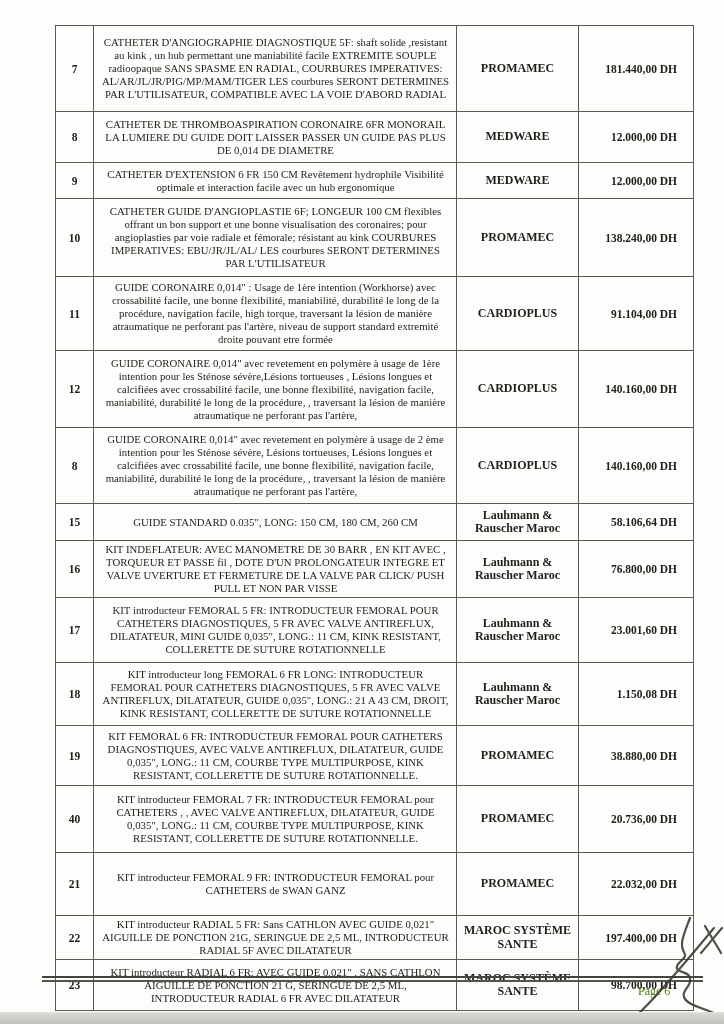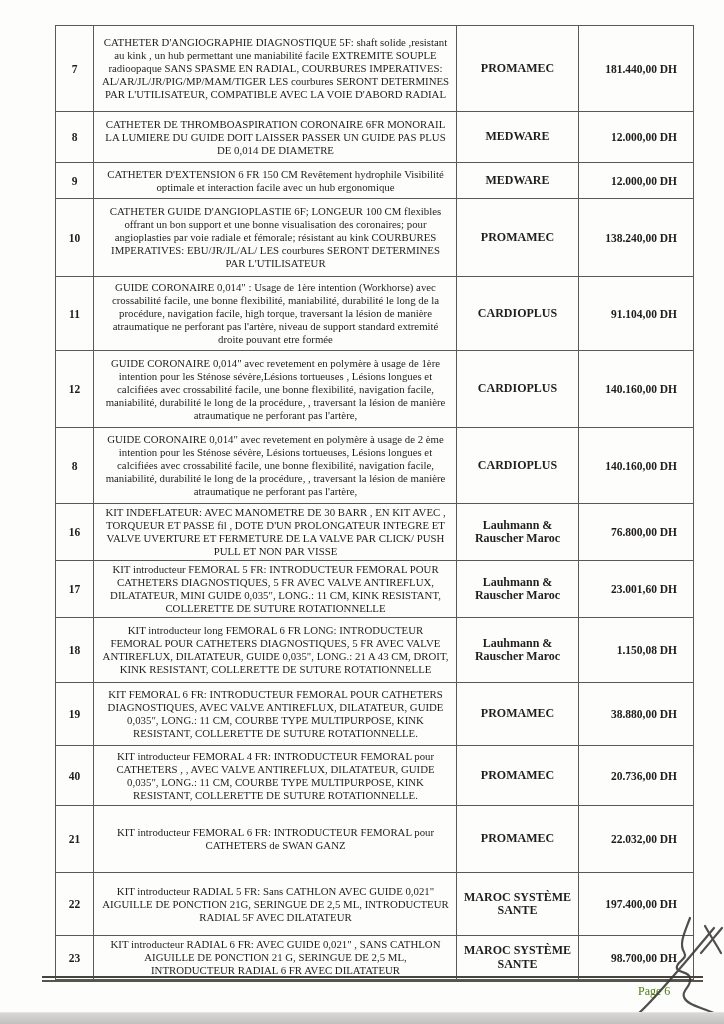--- a/index.html
+++ b/index.html
@@ -177,20 +177,26 @@
     <td class="c-sup">CARDIOPLUS</td>
     <td class="c-price">140.160,00 DH</td>
   </tr>
         <tr>
     <td class="c-num">8</td>
     <td class="c-desc">GUIDE CORONAIRE 0,014"   avec revetement en polymère à usage de 2 ème intention pour les Sténose sévère, Lésions tortueuses, Lésions longues et calcifiées avec crossabilité facile, une bonne flexibilité, navigation facile, maniabilité, durabilité le long de la procédure, , traversant la lésion de manière atraumatique ne perforant pas l'artère,</td>
     <td class="c-sup">CARDIOPLUS</td>
     <td class="c-price">140.160,00 DH</td>
   </tr>
         <tr>
+    <td class="c-num">15</td>
+    <td class="c-desc">GUIDE STANDARD 0.035", LONG: 150 CM, 180 CM, 260 CM</td>
+    <td class="c-sup">Lauhmann &amp; Rauscher Maroc</td>
+    <td class="c-price">58.106,64 DH</td>
+  </tr>
+        <tr>
     <td class="c-num">16</td>
     <td class="c-desc">KIT INDEFLATEUR:  AVEC MANOMETRE DE 30 BARR , EN KIT AVEC  , TORQUEUR ET PASSE fil , DOTE D'UN PROLONGATEUR INTEGRE ET VALVE UVERTURE ET FERMETURE DE LA VALVE PAR CLICK/ PUSH PULL ET NON PAR VISSE</td>
     <td class="c-sup">Lauhmann &amp; Rauscher Maroc</td>
     <td class="c-price">76.800,00 DH</td>
   </tr>
         <tr>
     <td class="c-num">17</td>
     <td class="c-desc">KIT introducteur FEMORAL 5 FR: INTRODUCTEUR FEMORAL POUR CATHETERS DIAGNOSTIQUES, 5 FR AVEC VALVE ANTIREFLUX, DILATATEUR, MINI GUIDE 0,035", LONG.: 11 CM, KINK RESISTANT, COLLERETTE DE SUTURE ROTATIONNELLE</td>
     <td class="c-sup">Lauhmann &amp; Rauscher Maroc</td>
     <td class="c-price">23.001,60 DH</td>
@@ -202,27 +208,27 @@
     <td class="c-price">1.150,08 DH</td>
   </tr>
         <tr>
     <td class="c-num">19</td>
     <td class="c-desc">KIT FEMORAL 6 FR:  INTRODUCTEUR FEMORAL POUR CATHETERS DIAGNOSTIQUES, AVEC VALVE ANTIREFLUX, DILATATEUR, GUIDE 0,035", LONG.: 11 CM, COURBE TYPE MULTIPURPOSE, KINK RESISTANT, COLLERETTE DE SUTURE ROTATIONNELLE.</td>
     <td class="c-sup">PROMAMEC</td>
     <td class="c-price">38.880,00 DH</td>
   </tr>
         <tr>
     <td class="c-num">40</td>
-    <td class="c-desc">KIT introducteur FEMORAL 4 FR:  INTRODUCTEUR FEMORAL pour CATHETERS , ,  AVEC VALVE ANTIREFLUX, DILATATEUR, GUIDE 0,035", LONG.: 11 CM, COURBE TYPE MULTIPURPOSE, KINK RESISTANT, COLLERETTE DE SUTURE ROTATIONNELLE.</td>
+    <td class="c-desc">KIT introducteur FEMORAL 7 FR:  INTRODUCTEUR FEMORAL pour CATHETERS , ,  AVEC VALVE ANTIREFLUX, DILATATEUR, GUIDE 0,035", LONG.: 11 CM, COURBE TYPE MULTIPURPOSE, KINK RESISTANT, COLLERETTE DE SUTURE ROTATIONNELLE.</td>
     <td class="c-sup">PROMAMEC</td>
     <td class="c-price">20.736,00 DH</td>
   </tr>
         <tr>
     <td class="c-num">21</td>
-    <td class="c-desc">KIT introducteur FEMORAL 6 FR:  INTRODUCTEUR FEMORAL pour CATHETERS de SWAN GANZ</td>
+    <td class="c-desc">KIT introducteur FEMORAL 9 FR:  INTRODUCTEUR FEMORAL pour CATHETERS de SWAN GANZ</td>
     <td class="c-sup">PROMAMEC</td>
     <td class="c-price">22.032,00 DH</td>
   </tr>
         <tr>
     <td class="c-num">22</td>
     <td class="c-desc">KIT introducteur RADIAL 5 FR: Sans CATHLON  AVEC GUIDE 0,021" AIGUILLE DE PONCTION 21G, SERINGUE DE 2,5 ML, INTRODUCTEUR RADIAL 5F AVEC DILATATEUR</td>
     <td class="c-sup">MAROC SYSTÈME SANTE</td>
     <td class="c-price">197.400,00 DH</td>
   </tr>
         <tr>

